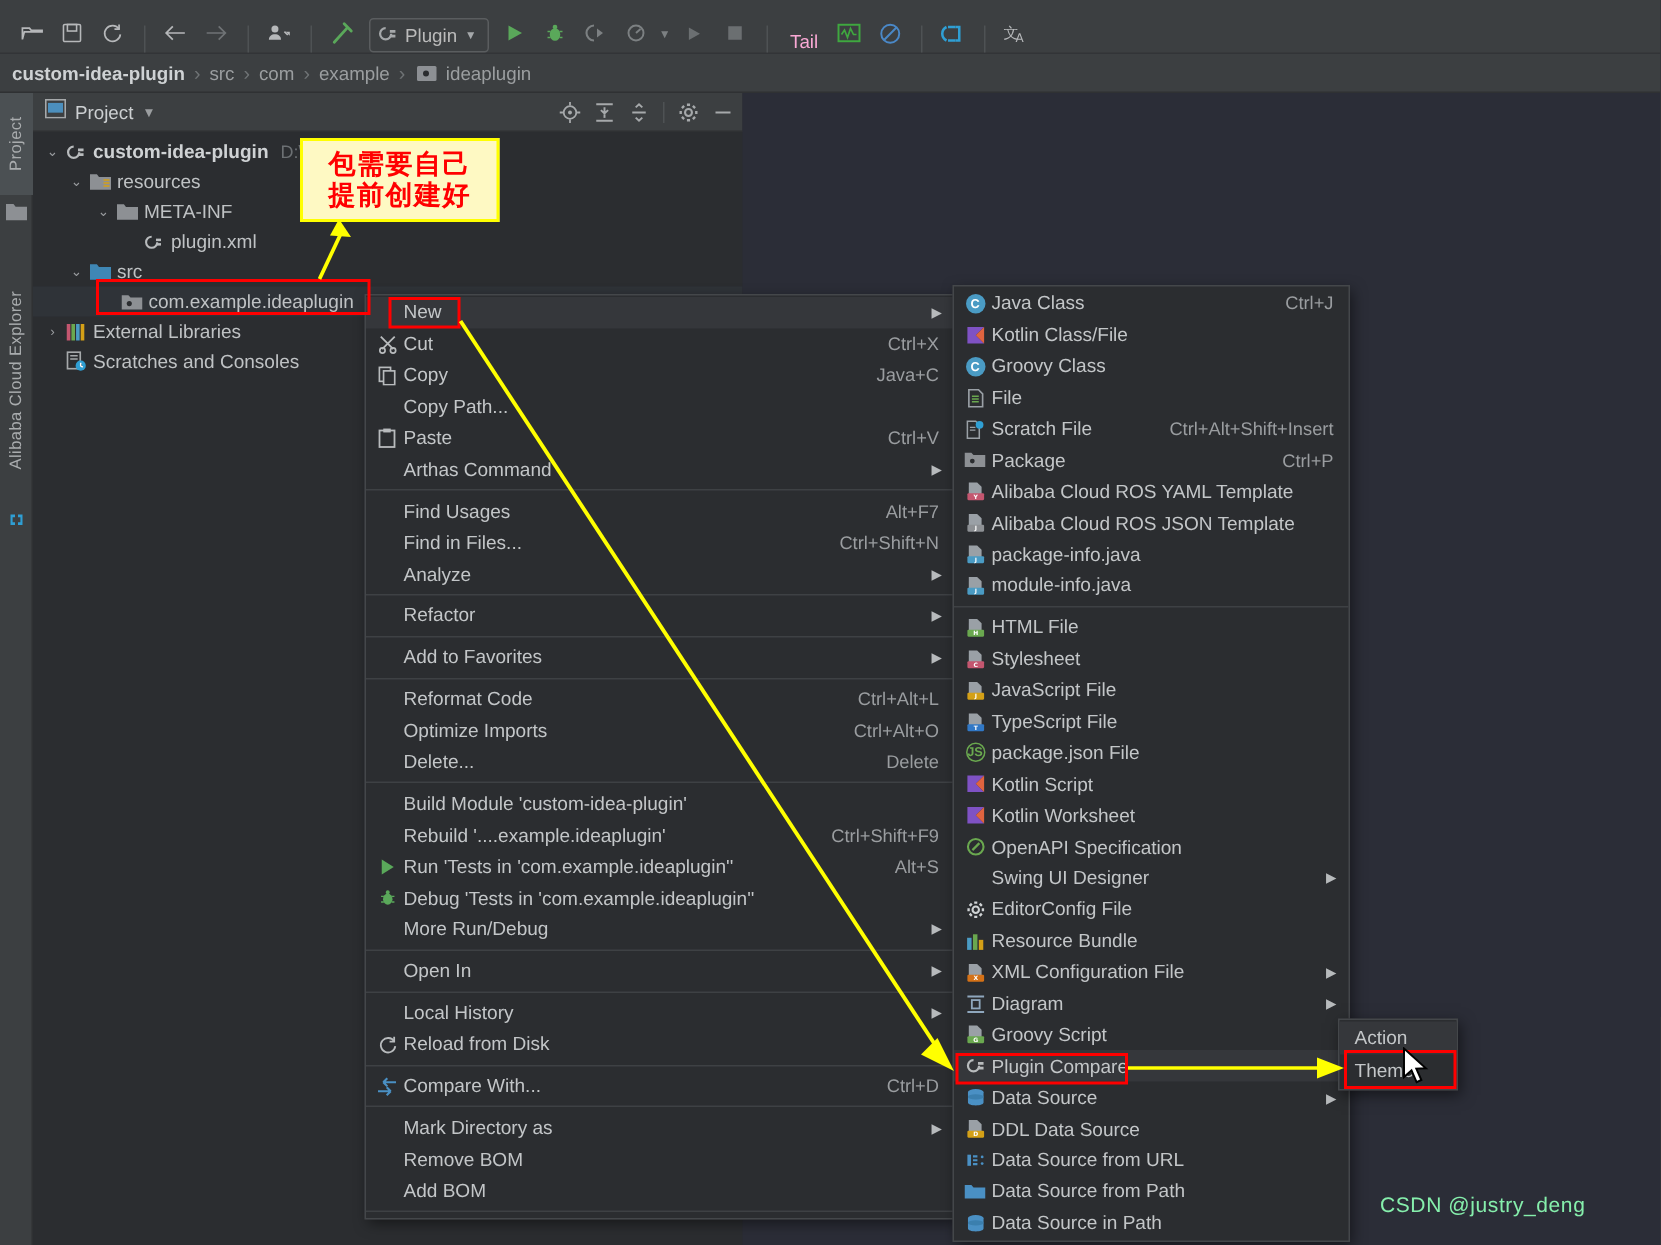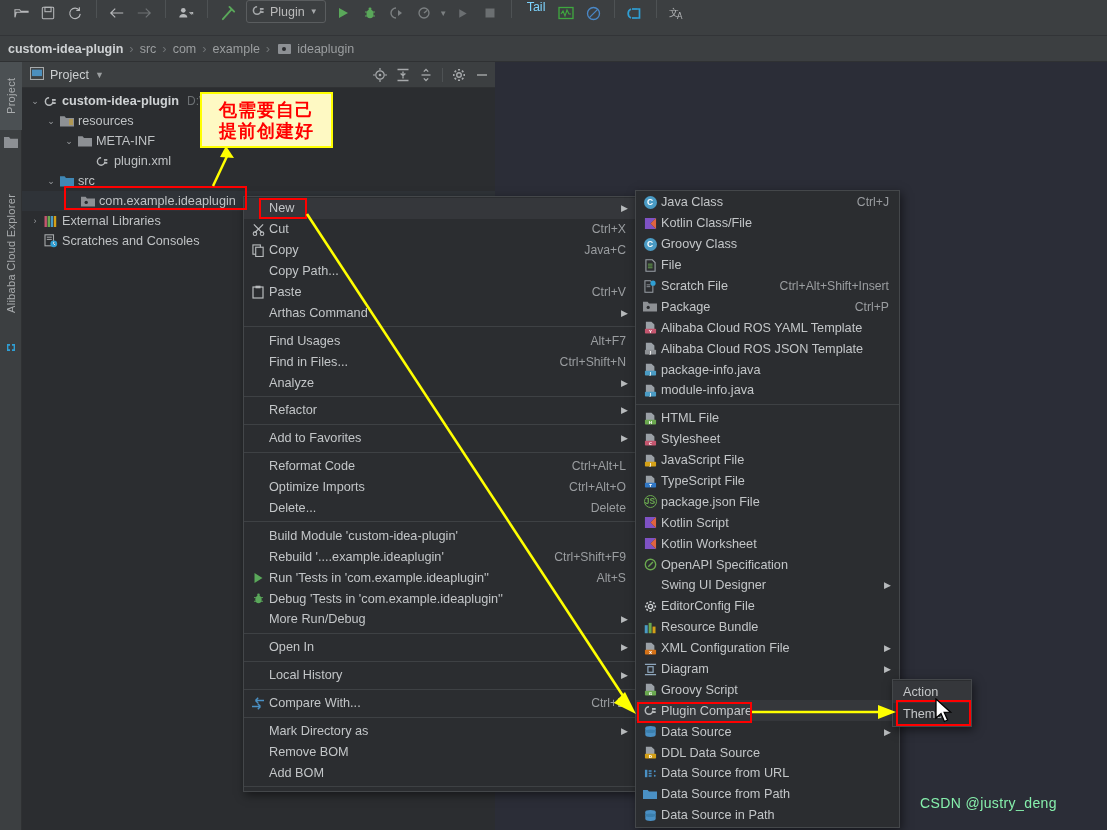--- a/index.html
+++ b/index.html
@@ -7,34 +7,34 @@
     width: 1107px; height: 830px;
     background: #3c3f41;
     font-family: "Liberation Sans", sans-serif;
     overflow: hidden;
   }
   #root { position: relative; width: 1107px; height: 830px; background: #2b2d30; }
 
   
   .toolbar {
     position: absolute; left: 0; top: 0; width: 1107px; height: 36px;
-    background: #3c3f41; display: flex; align-items: flex-start; padding-left: 8px;
+    background: #3c3f41; display: flex; align-items: flex-end; padding-left: 8px;
     border-bottom: 1px solid #323437;
   }
   .tb-ico {
     width: 26px; height: 26px; display: flex; align-items: center; justify-content: center;
     color: #b6b8ba; font-size: 14px; margin-right: 1px; position: relative;
   }
   .tb-sep { width: 1px; height: 18px; background: #4e5254; margin: 0 7px; }
   .tb-run-cfg {
     height: 23px; border: 1px solid #5a5d5f; border-radius: 3px;
     display: flex; align-items: center; padding: 0 7px 0 5px; gap: 5px;
     color: #bbbbbb; font-size: 12.5px; margin: 0 4px;
   }
-  .tb-text { color: #7dd3fc; font-size: 12.5px; padding: 0 8px; }
+  .tb-text { color: #f9a8d4; font-size: 12.5px; padding: 0 8px; }
 
   
   .breadcrumb {
     position: absolute; left: 0; top: 36px; width: 1107px; height: 26px;
     background: #3c3f41; display: flex; align-items: center; padding-left: 8px;
     font-size: 12.5px; color: #9b9ea0; gap: 6px; border-bottom: 1px solid #2f3133;
   }
   .bc-first { color: #cfd2d4; font-weight: bold; }
   .bc-sep { color: #6f7375; font-size: 13px; }
   .bc-item { color: #9b9ea0; }
@@ -597,20 +597,29 @@
         <span class="mico"></span>
         <span class="mtxt">Open In</span>
         <span class="marr" style="margin-left:auto">▶</span>
       </div>
       <div class="sep"></div>
       <div class="mi">
         <span class="mico"></span>
         <span class="mtxt">Local History</span>
         <span class="marr" style="margin-left:auto">▶</span>
       </div>
+      <div class="mi">
+        <span class="mico">
+          <svg width="13" height="13" viewBox="0 0 14 14">
+            <path d="M11.6 4.5a5.2 5.2 0 1 0 .8 3.5" fill="none" stroke="#b8bbbd" stroke-width="1.3"></path>
+            <path d="M11.6 1.3v3.4H8.3" fill="none" stroke="#b8bbbd" stroke-width="1.3"></path>
+          </svg>
+        </span>
+        <span class="mtxt">Reload from Disk</span>
+      </div>
       <div class="sep"></div>
       <div class="mi">
         <span class="mico">
           <svg width="14" height="13" viewBox="0 0 14 13">
             <path d="M1 9.5h8.5M9.5 9.5L6.8 6.8M9.5 9.5L6.8 12.2" stroke="#4a90c4" stroke-width="1.4" fill="none"></path>
             <path d="M13 3.5H4.5M4.5 3.5L7.2 0.8M4.5 3.5L7.2 6.2" stroke="#4a90c4" stroke-width="1.4" fill="none"></path>
           </svg>
         </span>
         <span class="mtxt">Compare With...</span>
         <span class="msc">Ctrl+D</span>

